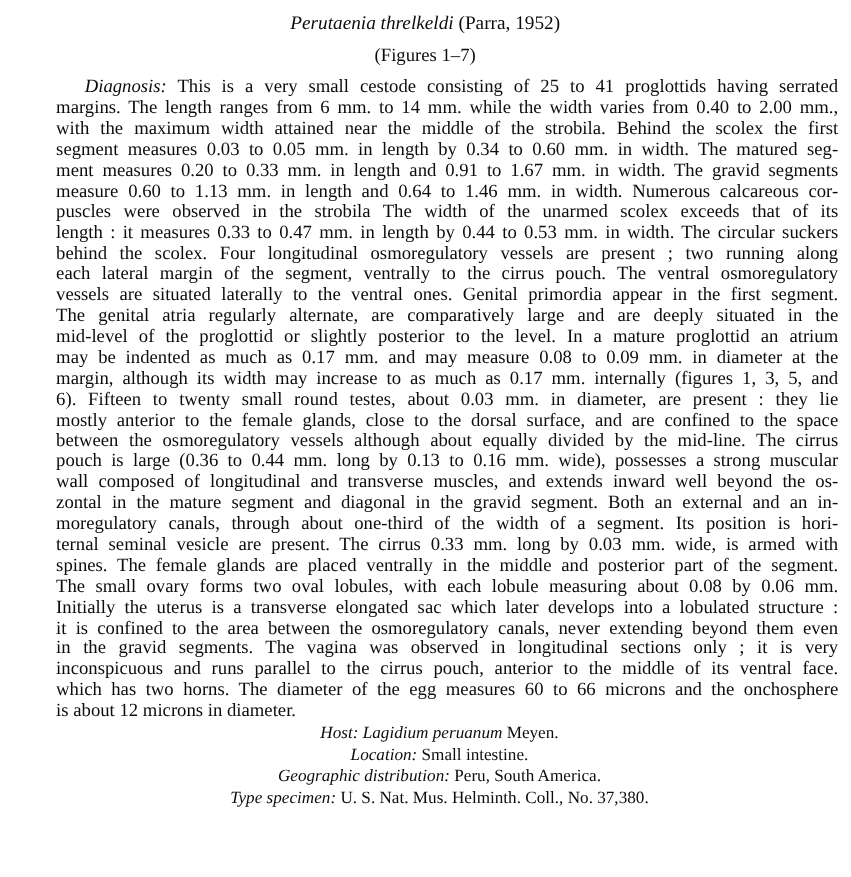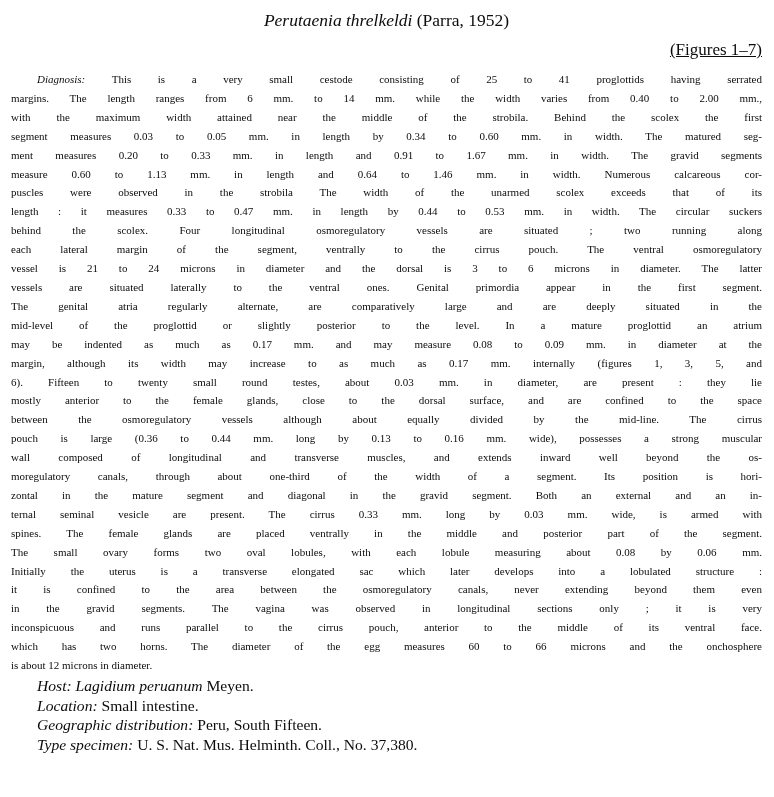--- a/index.html
+++ b/index.html
@@ -15,90 +15,89 @@
     overflow: hidden;
   }
   .title {
     text-align: center;
     font-size: 17.5px;
     line-height: 21px;
     margin: 2px 0 9px 0;
   }
   .title .species { font-style: italic; }
   .subtitle {
-    text-align: right;
+    text-align: center;
     font-size: 17px;
     line-height: 20px;
     margin: 0 0 10px 0;
-    text-decoration: underline;
   }
   .para { margin: 0; }
   .para .line {
-    font-size: 11px;
+    font-size: 17px;
     line-height: 18.9px;
     text-align: justify;
     text-align-last: justify;
     -moz-text-align-last: justify;
     white-space: normal;
+    margin-left: 40px;
   }
   .para .line.first { text-indent: 26px; }
   .para .line.lastline { text-align-last: left; }
   .italic { font-style: italic; }
   .details { margin-top: 1px; }
   .detail {
     font-size: 15.6px;
     line-height: 19.5px;
     text-indent: 26px;
-    text-align: left;
+    text-align: center;
   }
 </style>
 </head>
 <body>
 
 <div class="page">
 
   <div class="title"><span class="species">Perutaenia threlkeldi</span><span> (Parra, 1952)</span></div>
 
   <div class="subtitle">(Figures 1–7)</div>
 
   <div class="para">
     <div class="line first"><span class="italic">Diagnosis:</span><span> This is a very small cestode consisting of 25 to 41 proglottids having serrated</span></div>
     <div class="line">margins. The length ranges from 6 mm. to 14 mm. while the width varies from 0.40 to 2.00 mm.,</div>
     <div class="line">with the maximum width attained near the middle of the strobila. Behind the scolex the first</div>
     <div class="line">segment measures 0.03 to 0.05 mm. in length by 0.34 to 0.60 mm. in width. The matured seg-</div>
     <div class="line">ment measures 0.20 to 0.33 mm. in length and 0.91 to 1.67 mm. in width. The gravid segments</div>
     <div class="line">measure 0.60 to 1.13 mm. in length and 0.64 to 1.46 mm. in width. Numerous calcareous cor-</div>
     <div class="line">puscles were observed in the strobila The width of the unarmed scolex exceeds that of its</div>
     <div class="line">length : it measures 0.33 to 0.47 mm. in length by 0.44 to 0.53 mm. in width. The circular suckers</div>
-    <div class="line">behind the scolex. Four longitudinal osmoregulatory vessels are situated ; two running along</div>
+    <div class="line">behind the scolex. Four longitudinal osmoregulatory vessels are present ; two running along</div>
     <div class="line">each lateral margin of the segment, ventrally to the cirrus pouch. The ventral osmoregulatory</div>
-    <div class="line">vessel is 21 to 24 microns in diameter and the dorsal is 3 to 6 microns in diameter. The latter</div>
     <div class="line">vessels are situated laterally to the ventral ones. Genital primordia appear in the first segment.</div>
     <div class="line">The genital atria regularly alternate, are comparatively large and are deeply situated in the</div>
     <div class="line">mid-level of the proglottid or slightly posterior to the level. In a mature proglottid an atrium</div>
     <div class="line">may be indented as much as 0.17 mm. and may measure 0.08 to 0.09 mm. in diameter at the</div>
     <div class="line">margin, although its width may increase to as much as 0.17 mm. internally (figures 1, 3, 5, and</div>
     <div class="line">6). Fifteen to twenty small round testes, about 0.03 mm. in diameter, are present : they lie</div>
     <div class="line">mostly anterior to the female glands, close to the dorsal surface, and are confined to the space</div>
     <div class="line">between the osmoregulatory vessels although about equally divided by the mid-line. The cirrus</div>
     <div class="line">pouch is large (0.36 to 0.44 mm. long by 0.13 to 0.16 mm. wide), possesses a strong muscular</div>
     <div class="line">wall composed of longitudinal and transverse muscles, and extends inward well beyond the os-</div>
+    <div class="line">zontal in the mature segment and diagonal in the gravid segment. Both an external and an in-</div>
     <div class="line">moregulatory canals, through about one-third of the width of a segment. Its position is hori-</div>
-    <div class="line">zontal in the mature segment and diagonal in the gravid segment. Both an external and an in-</div>
     <div class="line">ternal seminal vesicle are present. The cirrus 0.33 mm. long by 0.03 mm. wide, is armed with</div>
     <div class="line">spines. The female glands are placed ventrally in the middle and posterior part of the segment.</div>
     <div class="line">The small ovary forms two oval lobules, with each lobule measuring about 0.08 by 0.06 mm.</div>
     <div class="line">Initially the uterus is a transverse elongated sac which later develops into a lobulated structure :</div>
     <div class="line">it is confined to the area between the osmoregulatory canals, never extending beyond them even</div>
     <div class="line">in the gravid segments. The vagina was observed in longitudinal sections only ; it is very</div>
     <div class="line">inconspicuous and runs parallel to the cirrus pouch, anterior to the middle of its ventral face.</div>
     <div class="line">which has two horns. The diameter of the egg measures 60 to 66 microns and the onchosphere</div>
     <div class="line lastline">is about 12 microns in diameter.</div>
   </div>
 
   <div class="details">
     <div class="detail"><span class="italic">Host:</span><span class="italic"> Lagidium peruanum</span><span> Meyen.</span></div>
     <div class="detail"><span class="italic">Location:</span><span> Small intestine.</span></div>
-    <div class="detail"><span class="italic">Geographic distribution:</span><span> Peru, South Fifteen.</span></div>
+    <div class="detail"><span class="italic">Geographic distribution:</span><span> Peru, South America.</span></div>
     <div class="detail"><span class="italic">Type specimen:</span><span> U. S. Nat. Mus. Helminth. Coll., No. 37,380.</span></div>
   </div>
 
 </div>
 
 </body></html>

